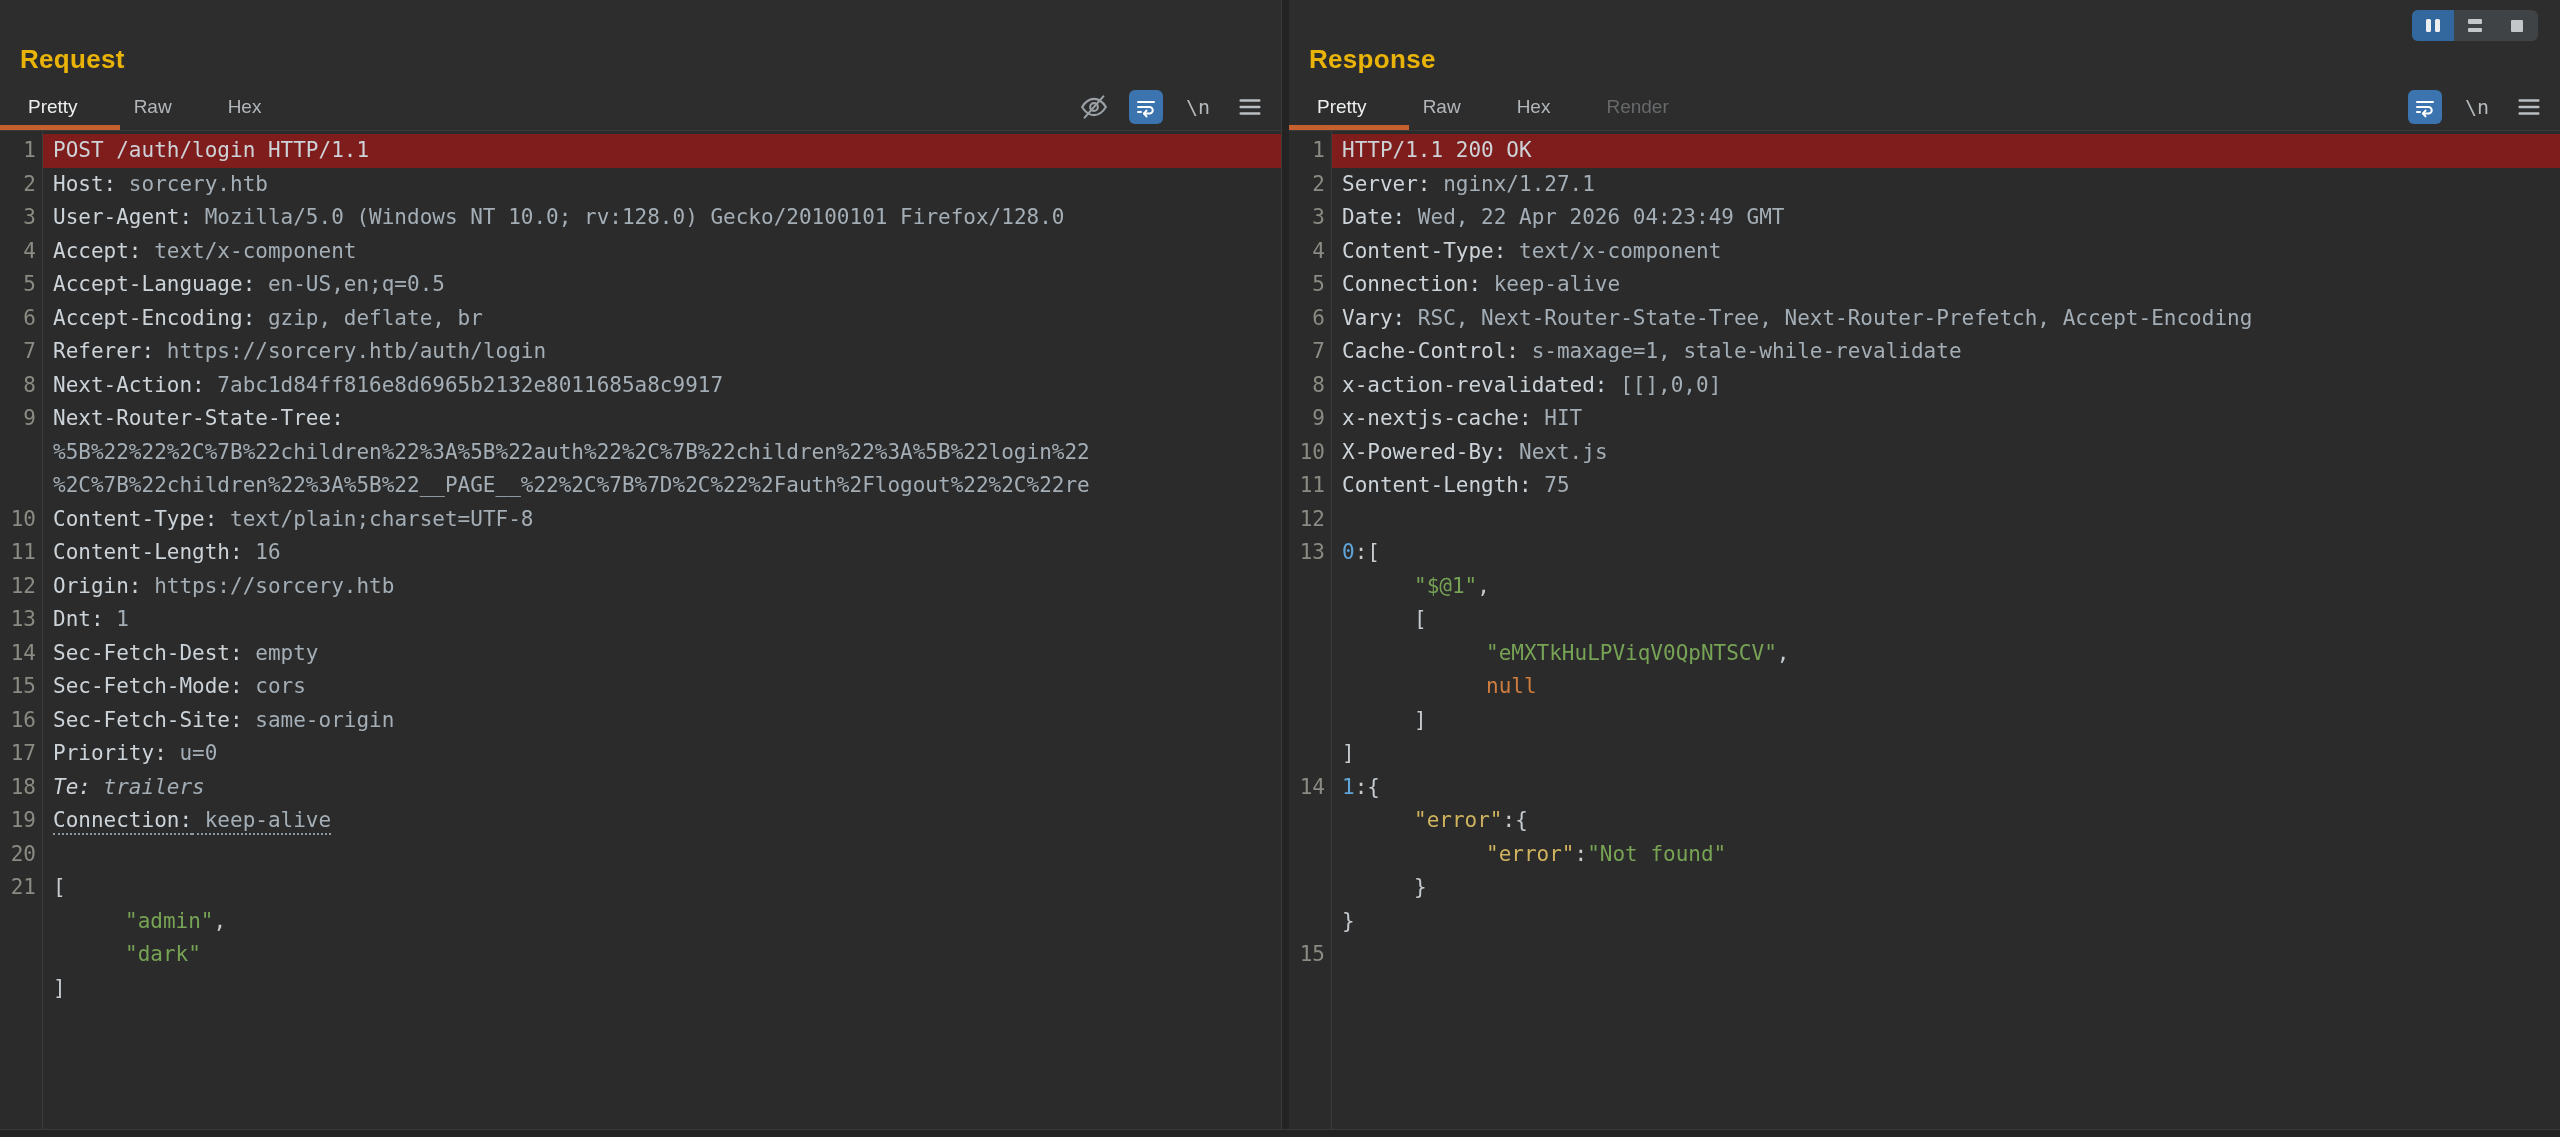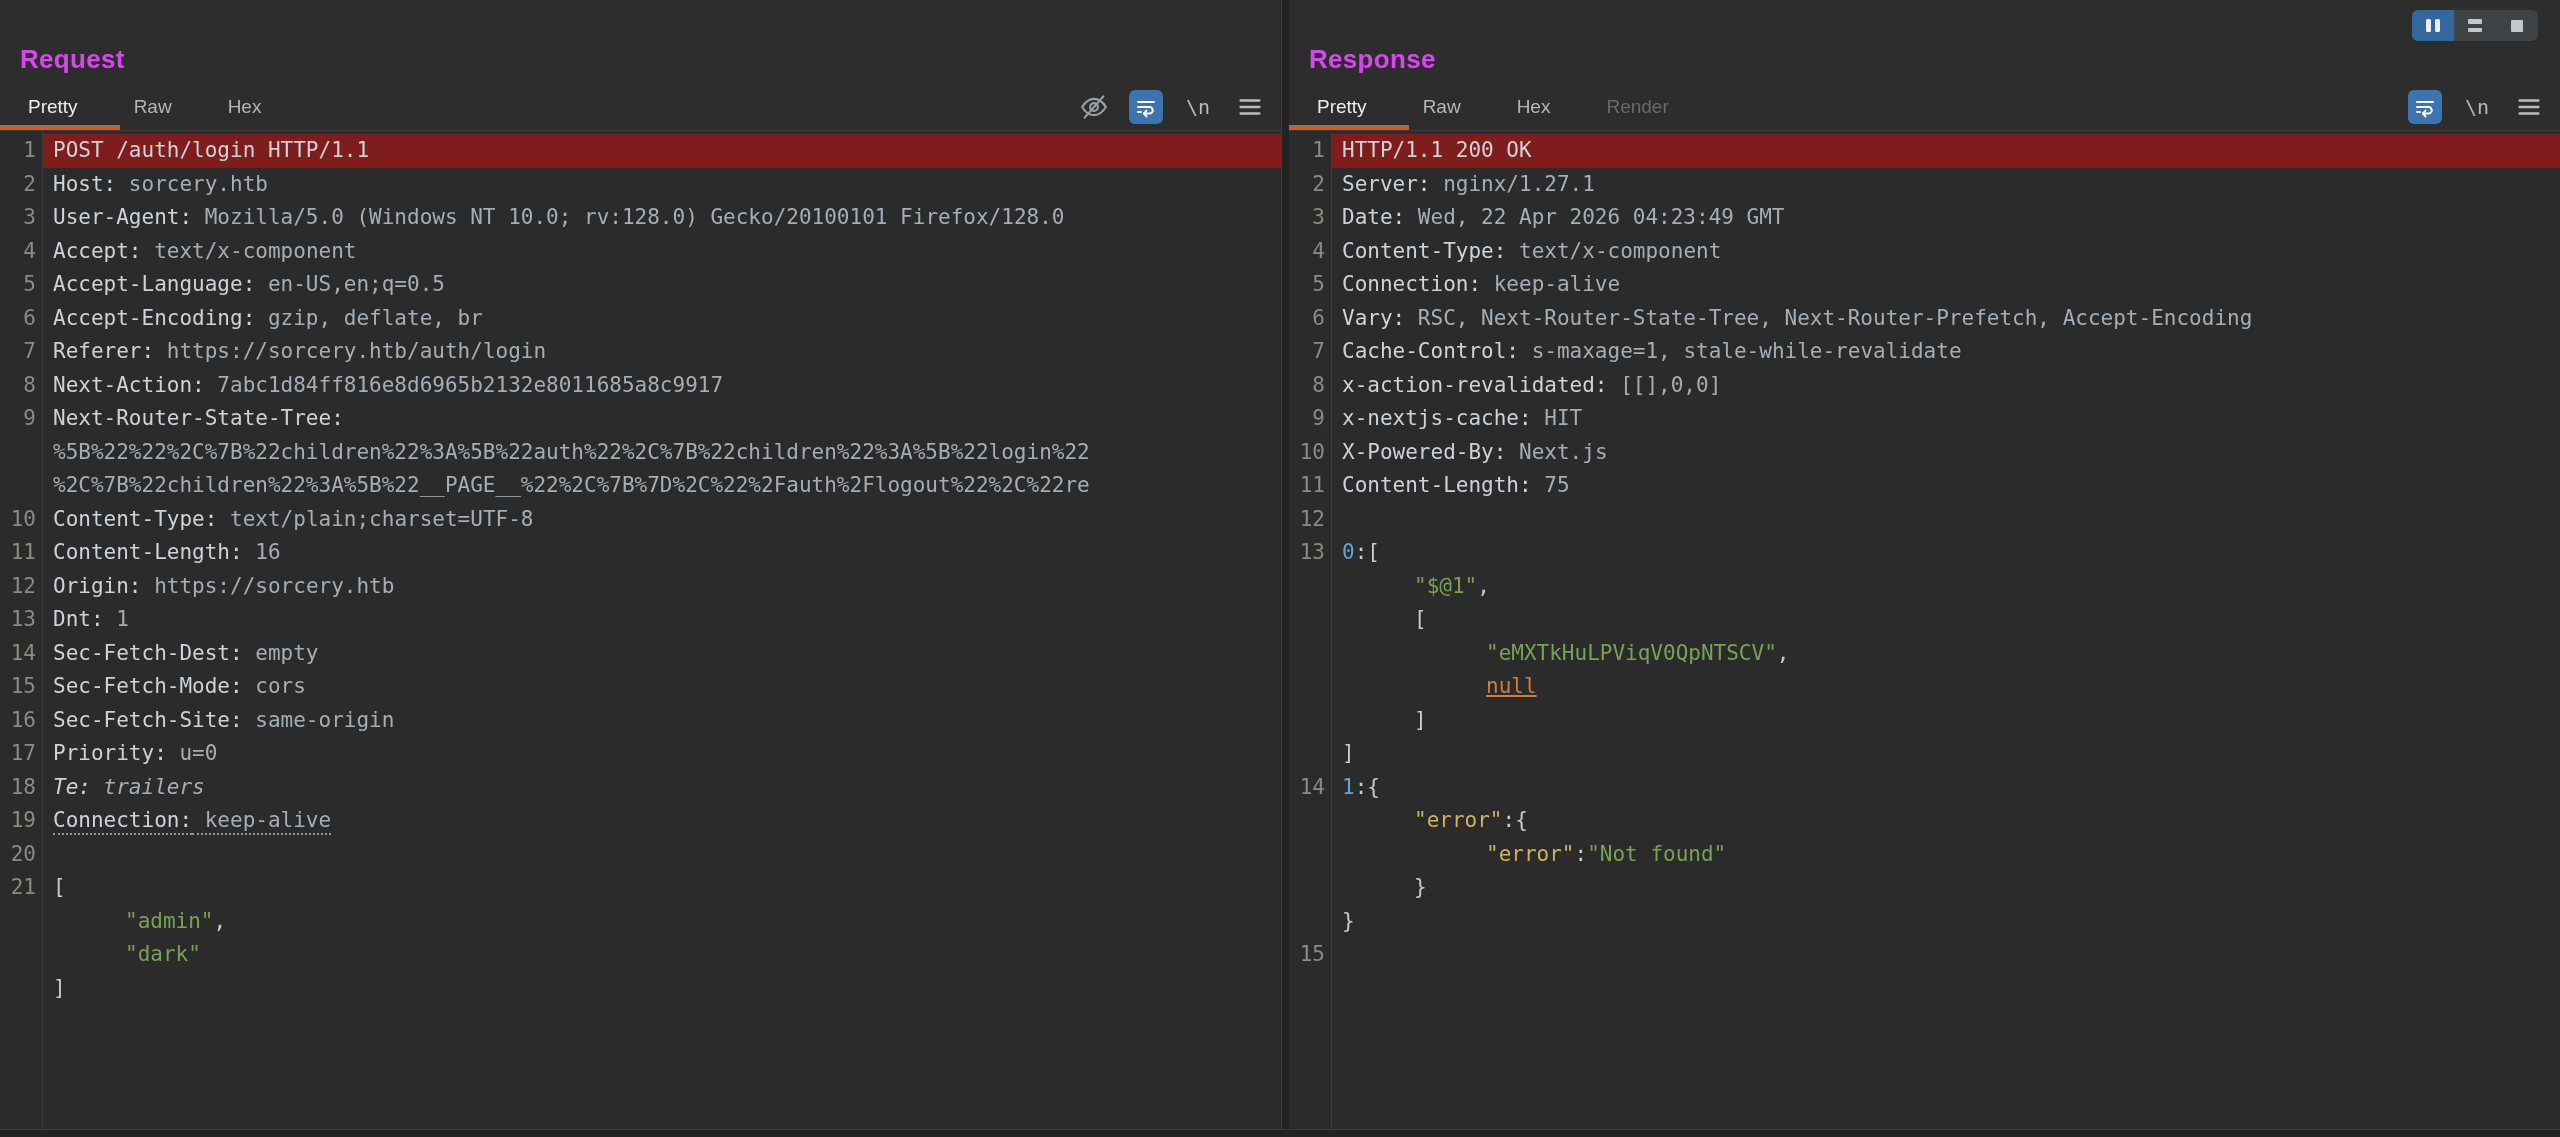--- a/index.html
+++ b/index.html
@@ -3,21 +3,21 @@
 <meta charset="utf-8">
 <style>
   html,body{margin:0;padding:0;background:#232323;}
   .app{position:relative;width:2560px;height:1137px;background:#232323;overflow:hidden;
        font-family:"Liberation Sans",sans-serif;}
   .panel{position:absolute;top:0;bottom:7px;background:#2d2d2d;}
   .panel.left{left:0;width:1281px;border-right:1px solid #3a3a3a;}
   .panel.right{left:1289px;width:1271px;}
   .panel-head{position:relative;height:130px;border-bottom:1px solid #3a3a3a;}
   .panel-title{position:absolute;left:20px;top:44px;font-size:26px;font-weight:bold;
-               color:#d946ef;letter-spacing:.3px;}
+               color:#eab308;letter-spacing:.3px;}
   .tabs{position:absolute;left:0;bottom:0;height:46px;display:flex;align-items:center;}
   .tab{font-size:19px;color:#b2b7bb;padding:0 28px;height:46px;line-height:46px;cursor:default;}
   .tab.active{color:#eceeef;}
   .tab.disabled{color:#67696b;}
   .tab-underline{position:absolute;left:0;bottom:0;width:120px;height:5px;background:#c7602f;}
   .head-icons{position:absolute;right:14px;bottom:6px;display:flex;align-items:center;gap:18px;}
   .icon-btn{width:34px;height:34px;display:flex;align-items:center;justify-content:center;
             border-radius:6px;}
   .icon-btn.on{background:#3b74ae;}
   .nl-glyph{font-family:"DejaVu Sans Mono",monospace;font-size:20px;color:#b4b9bd;}
@@ -27,21 +27,21 @@
   .crow{display:flex;height:33.5px;line-height:33.5px;white-space:pre;position:relative;}
   .gut{flex:0 0 36px;text-align:right;color:#8b8b83;}
   .code{flex:1;margin-left:7px;padding-left:10px;}
   .crow.hl .code{background:#7f1d1d;}
   .plain{color:#ced3d8;}
   .name{color:#ccd3d9;}
   .val{color:#a4aeb6;}
   .str{color:#77a355;}
   .key{color:#d0b35e;}
   .num{color:#61a5d8;}
-  .nul{color:#cf7d3f;text-decoration:underline;}
+  .nul{color:#cf7d3f;}
   .pun{color:#c6cbd0;}
   .dotted{border-bottom:2px dotted #8f979e;padding-bottom:1px;}
   .layout-group{position:absolute;top:10px;right:22px;display:flex;background:#3f4345;
                 border-radius:6px;overflow:hidden;}
   .seg{width:42px;height:31px;display:flex;align-items:center;justify-content:center;gap:4px;}
   .seg.active{background:#33689f;}
   .vbar{width:5px;height:13px;background:#eceef0;border-radius:1.5px;}
   .hbar{width:14px;height:4.5px;background:#c3c7ca;border-radius:1px;}
   .hbars{display:flex;flex-direction:column;gap:4px;}
   .sq{width:12px;height:12px;background:#c3c7ca;border-radius:1px;}

